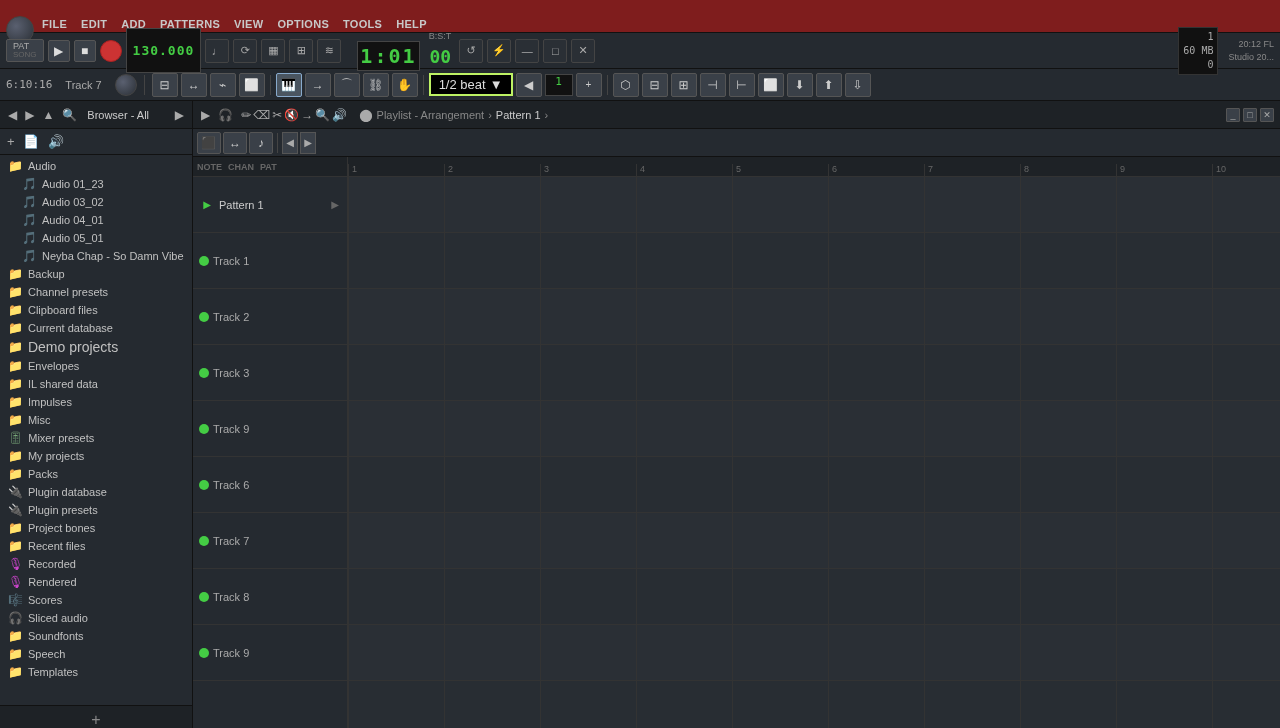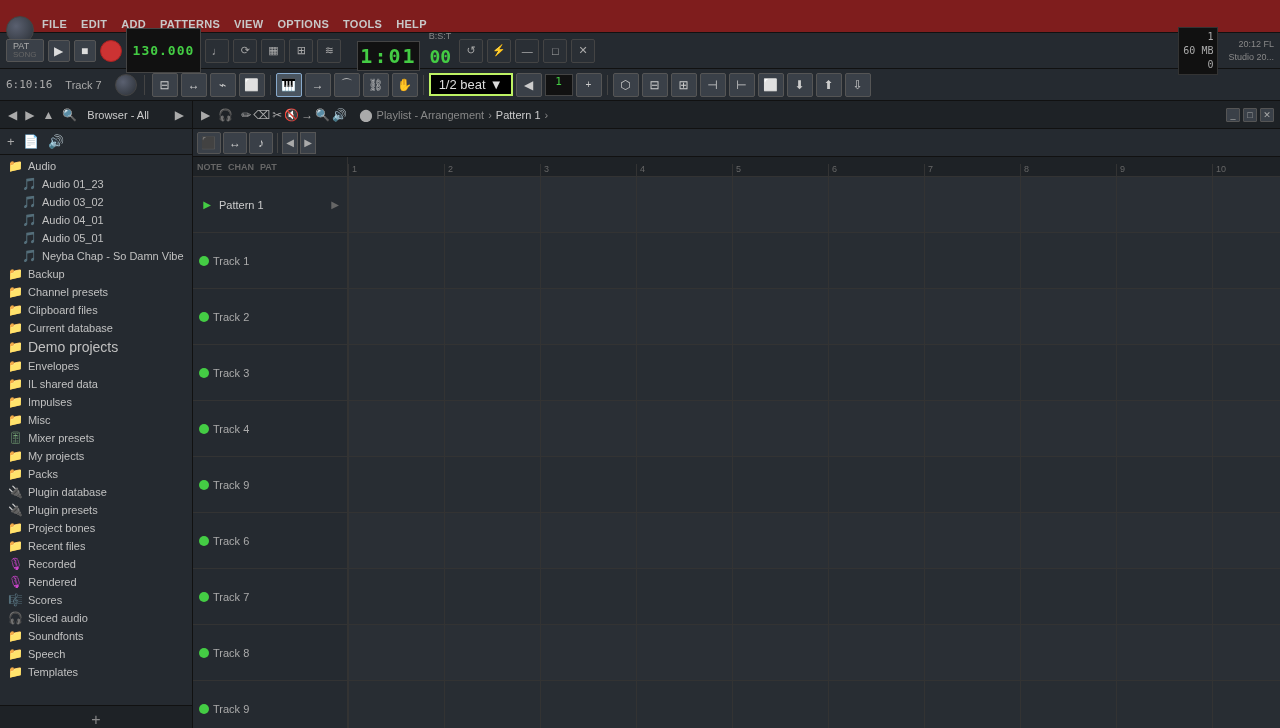--- a/index.html
+++ b/index.html
@@ -784,24 +784,20 @@
             <div class="track-header">
               <div class="track-dot"></div>
               <div class="track-name">Track 2</div>
             </div>
             <div class="track-header">
               <div class="track-dot"></div>
               <div class="track-name">Track 3</div>
             </div>
             <div class="track-header">
               <div class="track-dot"></div>
-              <div class="track-name">Track 4</div>
-            </div>
-            <div class="track-header">
-              <div class="track-dot"></div>
               <div class="track-name">Track 9</div>
             </div>
             <div class="track-header">
               <div class="track-dot"></div>
               <div class="track-name">Track 6</div>
             </div>
             <div class="track-header">
               <div class="track-dot"></div>
               <div class="track-name">Track 7</div>
             </div>

